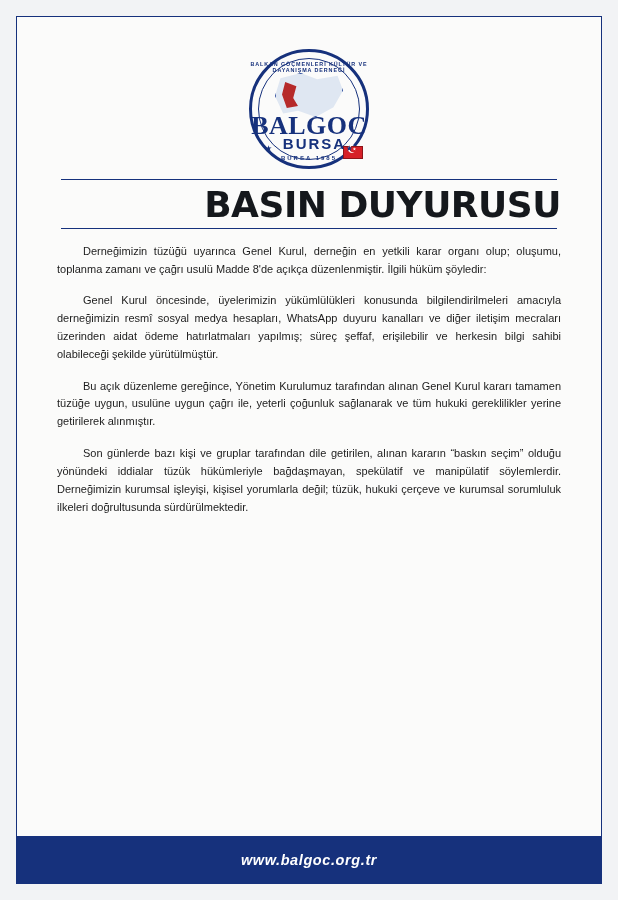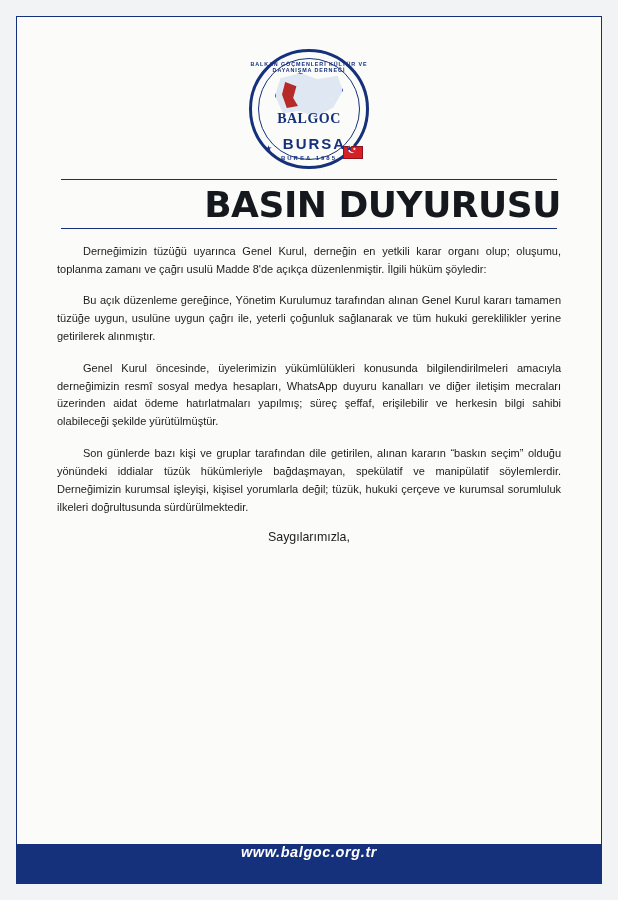--- a/index.html
+++ b/index.html
@@ -86,21 +86,21 @@
     left: 3px; top: -4px;
     font-size: 11px;
     color: #ffffff;
     line-height: 13px;
   }
   .logo .brandname {
     position: absolute;
     left: 0; right: 0;
     top: 62px;
     text-align: center;
-    font-size: 14px;
+    font-size: 26px;
     font-weight: bold;
     letter-spacing: 0.5px;
     color: #16317c;
     font-family: "Liberation Serif", serif;
   }
   .logo .subname {
     position: absolute;
     left: 11px; right: 0;
     top: 86px;
     text-align: center;
@@ -179,24 +179,24 @@
     color: #111111;
     margin: 2px 0 0 0;
   }
 
   
   .footer {
     position: absolute;
     left: 16px;
     bottom: 16px;
     width: 586px;
-    height: 40px;
+    height: 48px;
     background: #16317c;
     display: flex;
-    align-items: flex-start;
+    align-items: center;
     justify-content: center;
   }
   .footer a {
     color: #ffffff;
     font-size: 14.5px;
     font-weight: bold;
     font-style: italic;
     letter-spacing: 0.6px;
     text-decoration: none;
   }
@@ -223,25 +223,24 @@
     </div>
 
     <hr class="rule">
     <h1 class="title">BASIN DUYURUSU</h1>
     <hr class="rule bottom">
 
     <div class="body-text">
       <p>Derneğimizin tüzüğü uyarınca Genel Kurul, derneğin en yetkili karar organı olup; oluşumu, toplanma zamanı ve çağrı usulü Madde 8'de açıkça düzenlenmiştir. İlgili hüküm şöyledir:</p>
 
 
+      <p>Genel Kurul öncesinde, üyelerimizin yükümlülükleri konusunda bilgilendirilmeleri amacıyla derneğimizin resmî sosyal medya hesapları, WhatsApp duyuru kanalları ve diğer iletişim mecraları üzerinden aidat ödeme hatırlatmaları yapılmış; süreç şeffaf, erişilebilir ve herkesin bilgi sahibi olabileceği şekilde yürütülmüştür.</p>
       <p>Bu açık düzenleme gereğince, Yönetim Kurulumuz tarafından alınan Genel Kurul kararı tamamen tüzüğe uygun, usulüne uygun çağrı ile, yeterli çoğunluk sağlanarak ve tüm hukuki gereklilikler yerine getirilerek alınmıştır.</p>
-      <p>Genel Kurul öncesinde, üyelerimizin yükümlülükleri konusunda bilgilendirilmeleri amacıyla derneğimizin resmî sosyal medya hesapları, WhatsApp duyuru kanalları ve diğer iletişim mecraları üzerinden aidat ödeme hatırlatmaları yapılmış; süreç şeffaf, erişilebilir ve herkesin bilgi sahibi olabileceği şekilde yürütülmüştür.</p>
       <p>Son günlerde bazı kişi ve gruplar tarafından dile getirilen, alınan kararın “baskın seçim” olduğu yönündeki iddialar tüzük hükümleriyle bağdaşmayan, spekülatif ve manipülatif söylemlerdir. Derneğimizin kurumsal işleyişi, kişisel yorumlarla değil; tüzük, hukuki çerçeve ve kurumsal sorumluluk ilkeleri doğrultusunda sürdürülmektedir.</p>
 
-      <div class="signoff">Saygılarımızla,</div>
     </div>
 
   </div>
 
   <div class="footer">
     <a href="#">www.balgoc.org.tr</a>
   </div>
 </div>
 
 </body></html>

